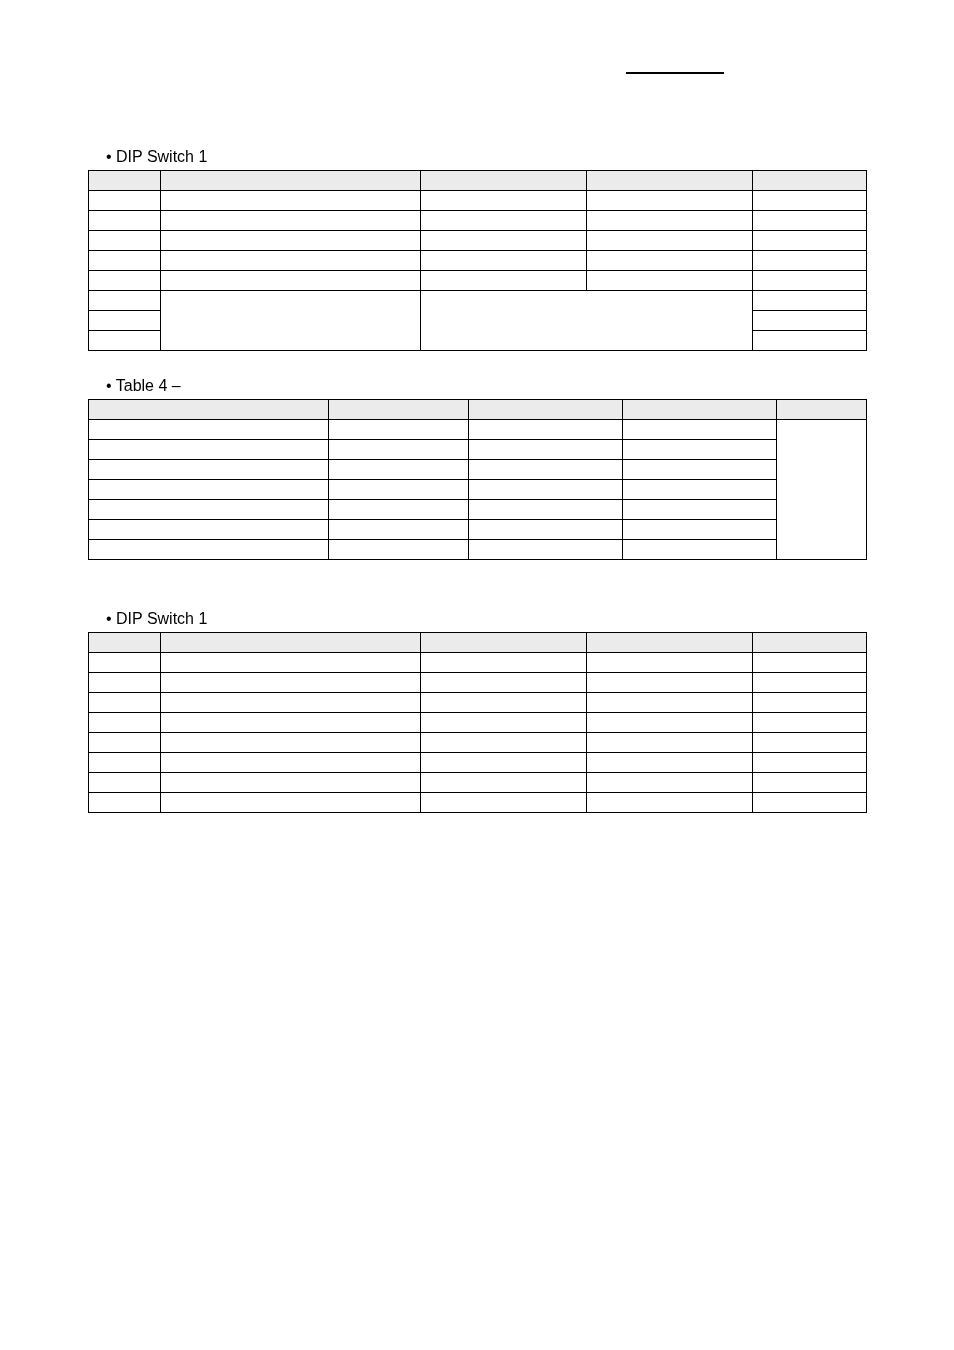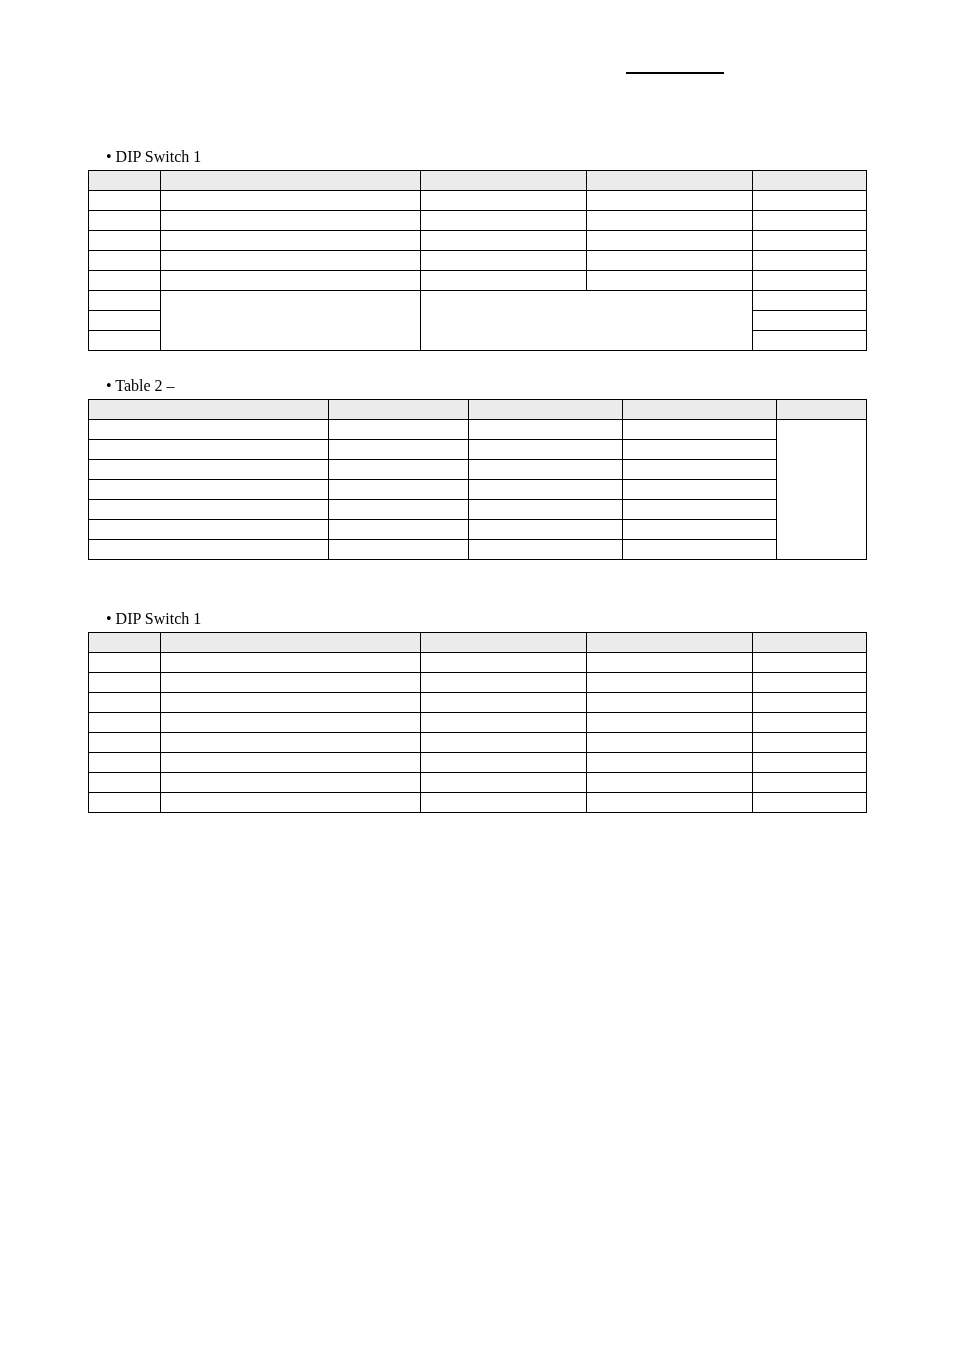--- a/index.html
+++ b/index.html
@@ -9,21 +9,20 @@
     width: 954px;
     font-family: Arial, Helvetica, sans-serif;
     color: #000;
   }
   .page {
     width: 812px;
     height: 1350px;
     position: relative;
     box-sizing: border-box;
     padding: 60px 88px 0 88px;
-    font-family: Liberation Serif, serif;
   }
   .top-rule {
     position: absolute;
     top: 72px;
     right: 88px;
     width: 98px;
     border-top: 2px solid #000;
   }
   .section-title {
     font-size: 16px;
@@ -130,21 +129,21 @@
       <td></td>
       <td></td>
     </tr>
     <tr class="taller">
       <td></td>
       <td></td>
     </tr>
   </tbody>
     </table>
 
-  <p class="section-title" style="margin-top:26px">• Table 2 –</p>
+  <p class="section-title" style="margin-top:26px">• Table 4 –</p>
   <table class="tbl t-b">
     <colgroup>
         <col class="c1">
         <col class="c2">
         <col class="c3">
         <col class="c4">
         <col class="c5">
       </colgroup>
     <tbody>
         <tr>

